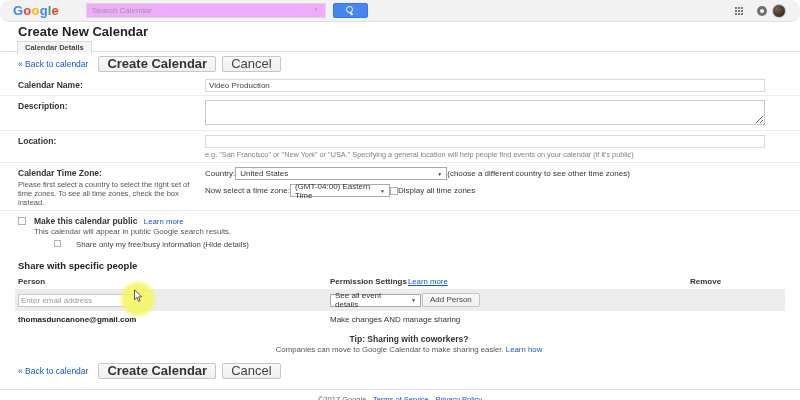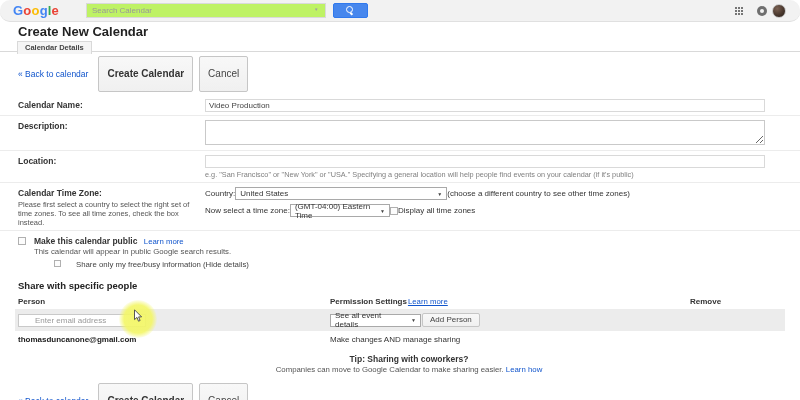--- a/index.html
+++ b/index.html
@@ -12,21 +12,21 @@
   a { text-decoration:none; }
 
   
   .topbar { height:22px; background:#f2f2f2; border-bottom:1px solid #e0e0e0; position:relative;border-radius:10px; }
   .logo { position:absolute; left:13px; top:3px; font-size:13px; font-weight:bold; letter-spacing:.2px; }
   .lg-blue  { color:#4285f4; }
   .lg-red   { color:#ea4335; }
   .lg-yel   { color:#fbbc05; }
   .lg-grn   { color:#34a853; }
   .search-input { position:absolute; left:86px; top:3px; width:240px; height:15px;
-    border:1px solid #d9d9d9; background:#bef264; font-size:8px; padding:0 12px 0 5px; color:#555;
+    border:1px solid #d9d9d9; background:#f0abfc; font-size:8px; padding:0 12px 0 5px; color:#555;
     font-family:inherit; }
   .search-input::placeholder { color:#999; }
   .search-caret { position:absolute; left:314px; top:7px; font-size:4.5px; color:#a0a0a0; }
   .search-btn { position:absolute; left:333px; top:3px; width:35px; height:15px;
     background:#4787ed; border:1px solid #3079ed; border-radius:2px;
     display:flex; align-items:center; justify-content:center; cursor:pointer; }
   .mag { position:relative; width:9px; height:9px; display:block; }
   .mag::before { content:""; position:absolute; left:0; top:0; width:5px; height:5px;
     border:1.4px solid #fff; border-radius:50%; }
   .mag::after { content:""; position:absolute; left:5.4px; top:5.8px; width:3.2px; height:1.6px;
@@ -44,21 +44,21 @@
 
   
   .page-title { margin:3px 0 1px 18px; font-size:13px; line-height:14px; font-weight:bold; color:#222; }
   .tabbar { border-bottom:1px solid #d9d9d9; padding-left:17px; height:12px; }
   .tab { display:inline-block; background:#f5f5f5; border:1px solid #d9d9d9; border-bottom:none;
     padding:1px 7px 2px; font-size:7.5px; font-weight:bold; color:#444; position:relative; top:1px; cursor:pointer; }
 
   
   .btnrow { padding:4px 0 3px 18px; display:flex; align-items:center; gap:6px;text-align:right; }
   .backlink { color:#1155cc; font-size:8.5px; margin-right:4px; cursor:pointer; }
-  .btn { display:inline-block; font-size:10px; line-height:10px; padding:12px 8px;
+  .btn { display:inline-block; font-size:13px; line-height:10px; padding:2px 8px;
     background:linear-gradient(#f8f8f8,#f0f0f0); border:1px solid #c6c6c6; border-radius:2px;
     color:#444; cursor:pointer; }
   .btn.primary { font-weight:bold; color:#333; }
 
   
   .formrow { display:flex; padding:2px 35px 3px 0; border-bottom:1px solid #ececec; }
   .flabel { width:205px; flex-shrink:0; padding:3px 6px 0 18px; font-size:8.5px; font-weight:bold; color:#333; }
   .flabel .subnote { font-weight:normal; font-size:7.5px; color:#555; margin-top:2px; line-height:9px; }
   .ffield { flex:1; padding-top:2px; }
   .text-input { width:100%; height:13px; border:1px solid #d9d9d9; font-size:8px; padding:0 3px;
@@ -91,21 +91,21 @@
   
   .share-title { font-size:9.5px; font-weight:bold; color:#222; margin:6px 0 4px 18px; }
   .sharetable { margin:0 15px; font-size:8px; }
   .srow { display:flex; align-items:center; padding:2px 0; }
   .scol-person { width:315px; padding-left:3px; flex-shrink:0; }
   .scol-perm { width:360px; flex-shrink:0; display:flex; align-items:center; gap:1px; }
   .scol-remove { flex:1; }
   .srow.head { font-weight:bold; color:#333; padding-bottom:3px; }
   .srow.head .learnmore { font-weight:normal; text-decoration:underline; }
   .srow.newrow { background:#ececec; padding:4px 0; position:relative; }
-  .email-input { width:128px; height:13px; border:1px solid #c9c9c9; font-size:8px; padding:0 16px;
+  .email-input { width:128px; height:13px; border:1px solid #c9c9c9; font-size:8px; padding:0 2px;
     color:#444; font-family:inherit; background:#fff; }
   .email-input::placeholder { color:#999; }
   .addbtn { font-size:8px; padding:1px 7px; }
   .srow.personrow { padding:4px 0 2px; }
   .person-email { font-weight:bold; color:#222; }
 
   
   .tipsection { margin:8px 0 0 18px;text-align:center; }
   .tip-title { font-size:8.5px; font-weight:bold; color:#333; }
   .tip-text { font-size:7.8px; color:#555; margin-top:1px; }

